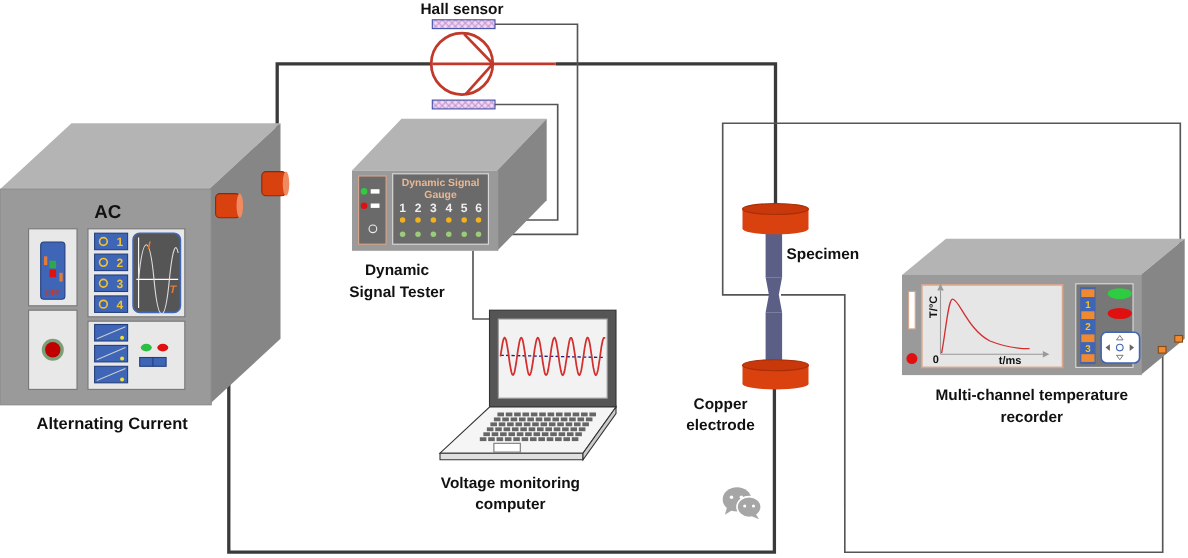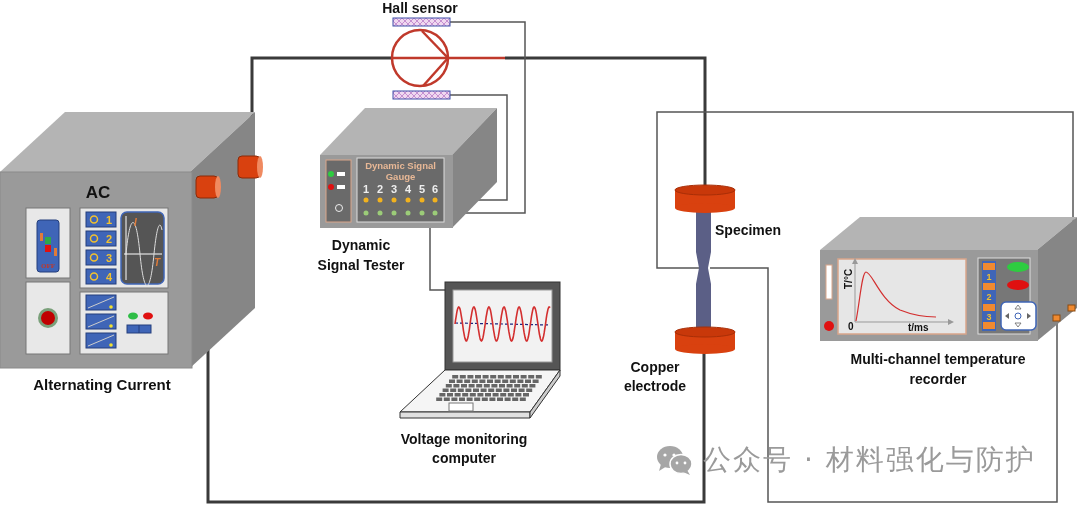--- a/index.html
+++ b/index.html
@@ -326,14 +326,13 @@
   <svg width="40" height="32" viewBox="0 0 40 32">
     <ellipse cx="15" cy="13" rx="13" ry="11" fill="#a6a6a6"></ellipse>
     <polygon points="6,20 4,27 12,22" fill="#a6a6a6"></polygon>
     <ellipse cx="26" cy="20" rx="11" ry="9.5" fill="#a6a6a6" stroke="#fff" stroke-width="1.5"></ellipse>
     <polygon points="32,26 35,31 28,28" fill="#a6a6a6"></polygon>
     <circle cx="10" cy="11" r="1.6" fill="#fff"></circle>
       <circle cx="19" cy="11" r="1.6" fill="#fff"></circle>
     <circle cx="22" cy="19" r="1.4" fill="#fff"></circle>
       <circle cx="30" cy="19" r="1.4" fill="#fff"></circle>
   </svg>
-  <span>公众号 · 材料强化与防护</span>
 </div>
 
 </body></html>

